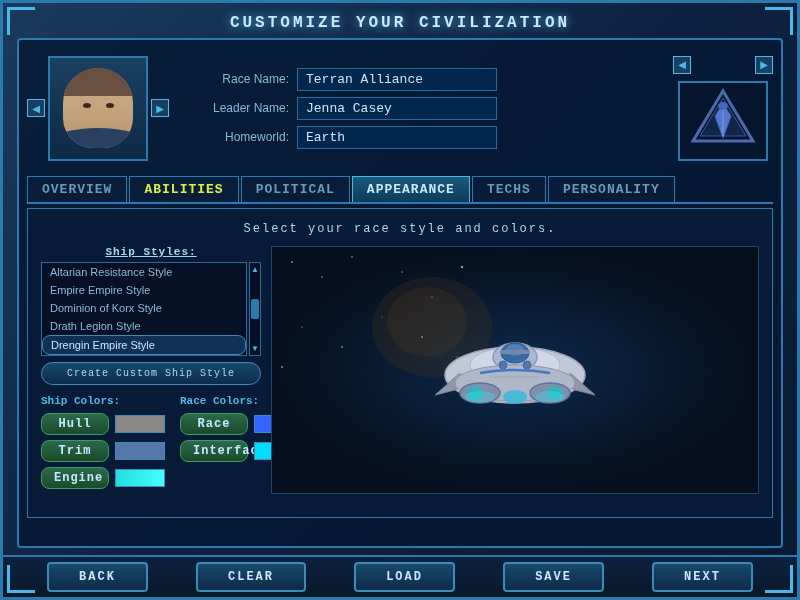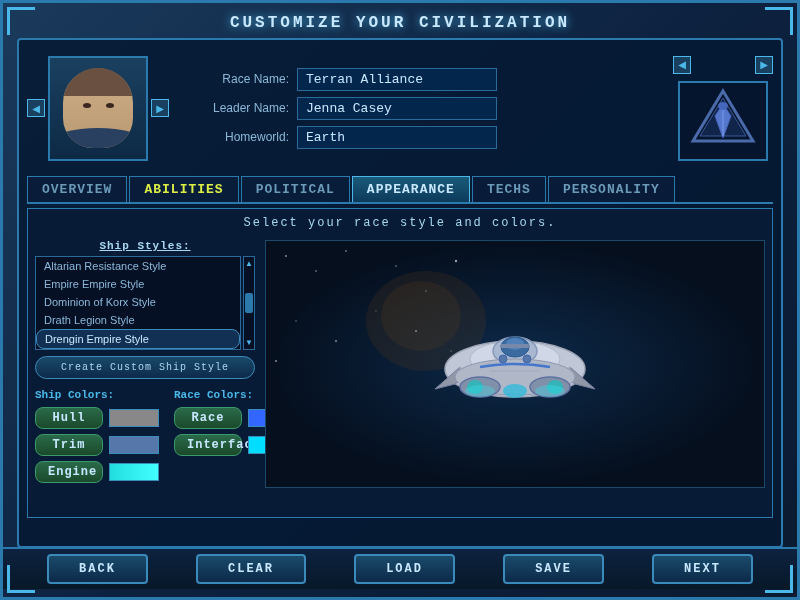--- a/index.html
+++ b/index.html
@@ -231,21 +231,21 @@
     .tab-active {
       background: linear-gradient(180deg, #1a5a7a 0%, #0d3a5a 100%);
       color: #c8e8ff;
       border-color: #4ab8e8;
     }
 
     
     .content-panel {
       background: rgba(8,28,55,0.8);
       border: 1px solid #2a7aad;
-      padding: 7px;
+      padding: 13px;
       height: 310px;
     }
     .panel-subtitle {
       text-align: center;
       color: #a8d8f0;
       font-size: 12px;
       letter-spacing: 2px;
       margin-bottom: 10px;
       font-family: 'Courier New', monospace;
     }
@@ -375,21 +375,21 @@
       display: flex;
       align-items: center;
       justify-content: center;
       position: relative;
       overflow: hidden;
     }
 
     
     .bottom-bar {
       position: absolute;
-      bottom: 8px;
+      bottom: 0;
       left: 0; right: 0;
       height: 42px;
       background: linear-gradient(180deg, #0d2240 0%, #071828 100%);
       border-top: 2px solid #2a7aad;
       display: flex;
       align-items: center;
       justify-content: space-around;
       padding: 0 20px;
     }
     .bottom-btn {

